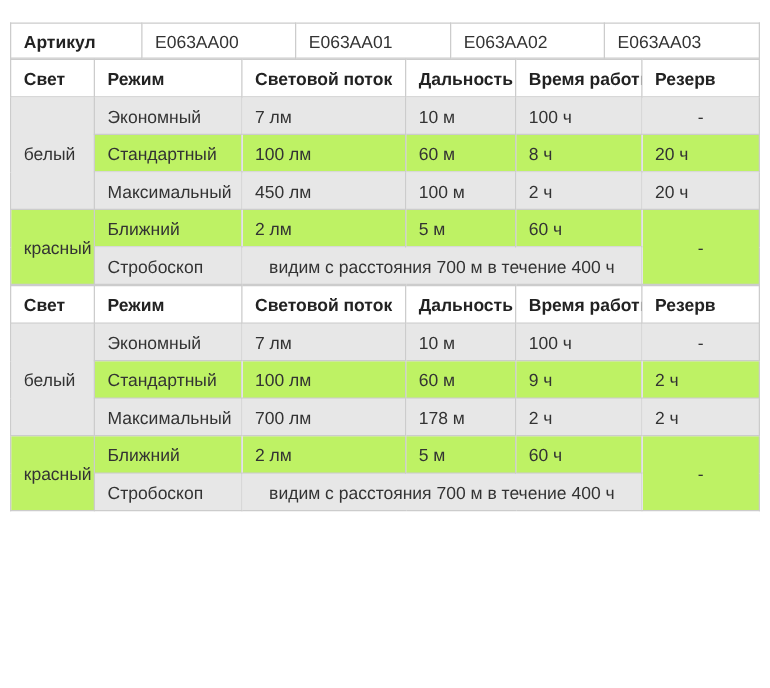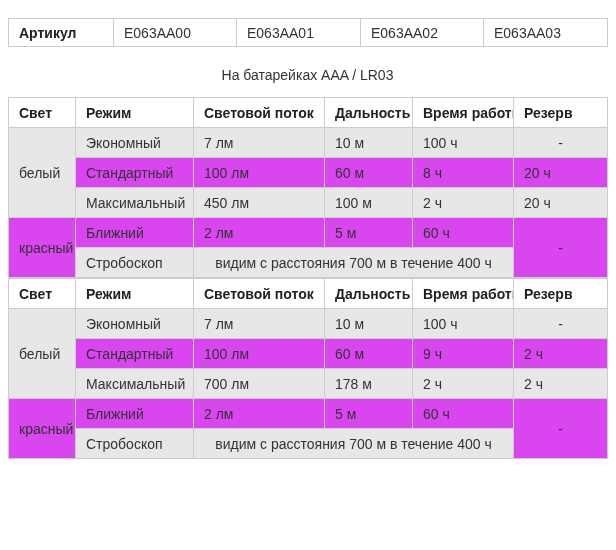--- a/index.html
+++ b/index.html
@@ -34,21 +34,21 @@
     white-space: nowrap;
   }
   .product-tbl td, .product-tbl th {
     height: 27px;
   }
   .tbl th {
     font-weight: bold;
     color: #222222;
   }
   td.g, th.g { background: #e7e7e7; }
-  td.w, th.w { background: #d946ef; }
+  td.w, th.w { background: #bef264; }
   td.ctr { text-align: center; white-space: normal; }
   .tbl-caption {
     width: 599px;
     text-align: center;
     color: #333333;
     margin: 20px 0 13px 0;
     line-height: 17px;
   }
   .cap2 { margin-top: 18px; margin-bottom: 15px; }
 </style>
@@ -69,21 +69,20 @@
       <tr>
         <th>Артикул</th>
         <td>E063AA00</td>
         <td>E063AA01</td>
         <td>E063AA02</td>
         <td>E063AA03</td>
       </tr>
     </tbody>
   </table>
 
-  <div class="tbl-caption">На батарейках AAA / LR03</div>
 
   <table class="tbl spec-tbl">
     <colgroup>
       <col style="width:67px">
         <col style="width:118px">
         <col style="width:131px">
         <col style="width:88px">
         <col style="width:101px">
         <col style="width:94px">
     </colgroup>

